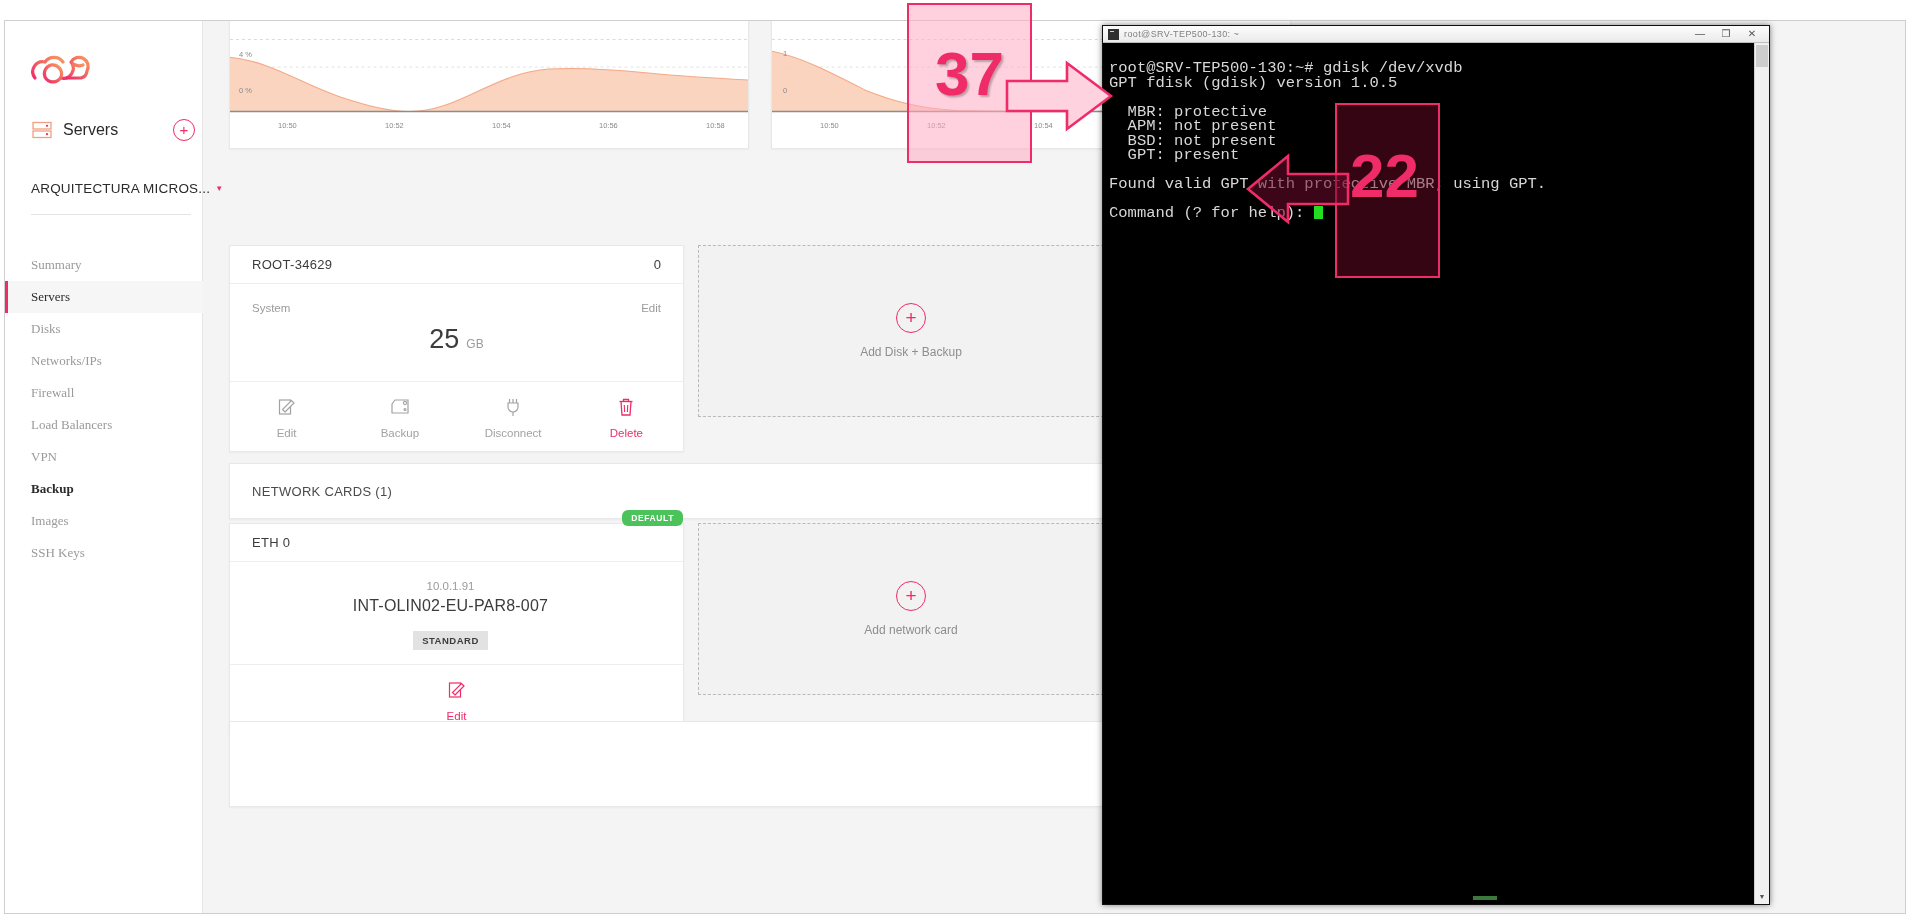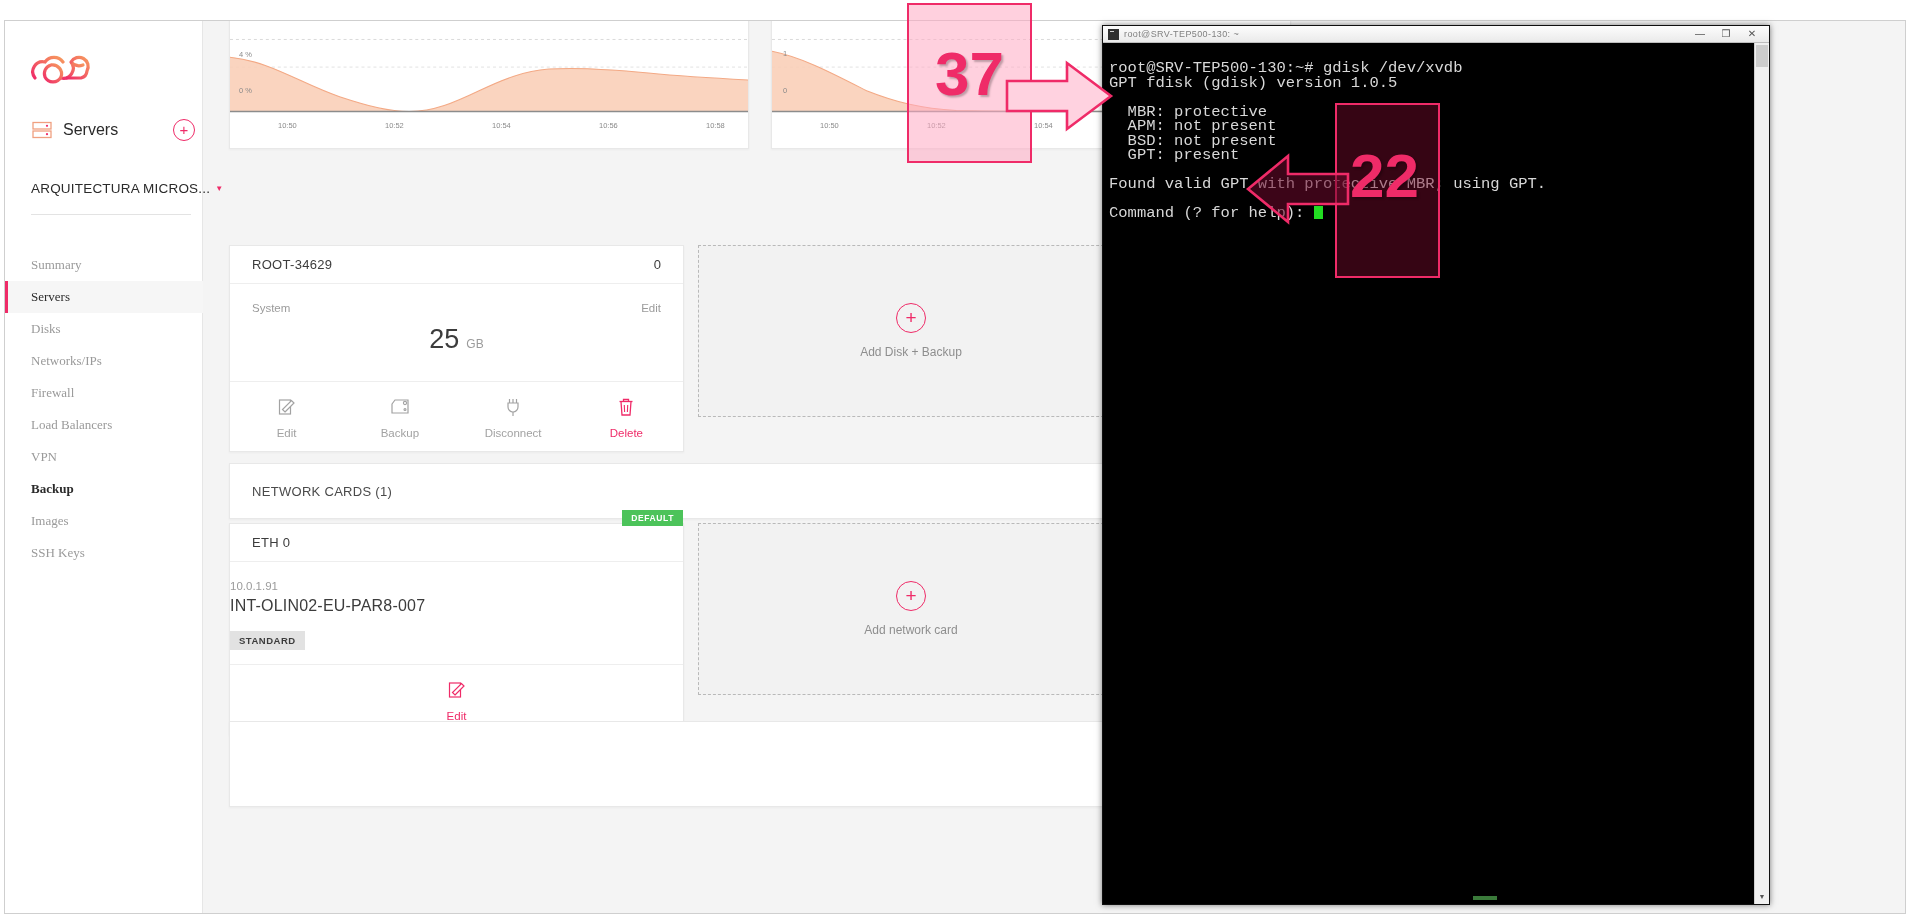--- a/index.html
+++ b/index.html
@@ -221,22 +221,23 @@
   
   .badge-default {
     position: absolute;
     right: -0px; top: -14px;
     background: #4cc35a;
     color: #ffffff;
     font-size: 8.5px;
     font-weight: 700;
     letter-spacing: .6px;
     padding: 3px 9px;
-  }
-  .nic-body { text-align: left; padding: 18px 12px 14px 0; }
+    border-radius: 6px;
+  }
+  .nic-body { text-align: center; padding: 18px 12px 14px 0; }
   .nic-ip { font-size: 11.5px; color: #9b9b9b; }
   .nic-name { font-size: 16px; color: #3c3c3c; margin-top: 5px; letter-spacing: .2px; }
   .chip {
     display: inline-block;
     margin-top: 16px;
     background: #e2e2e2;
     color: #3c3c3c;
     font-size: 9.5px;
     font-weight: 700;
     letter-spacing: .5px;

